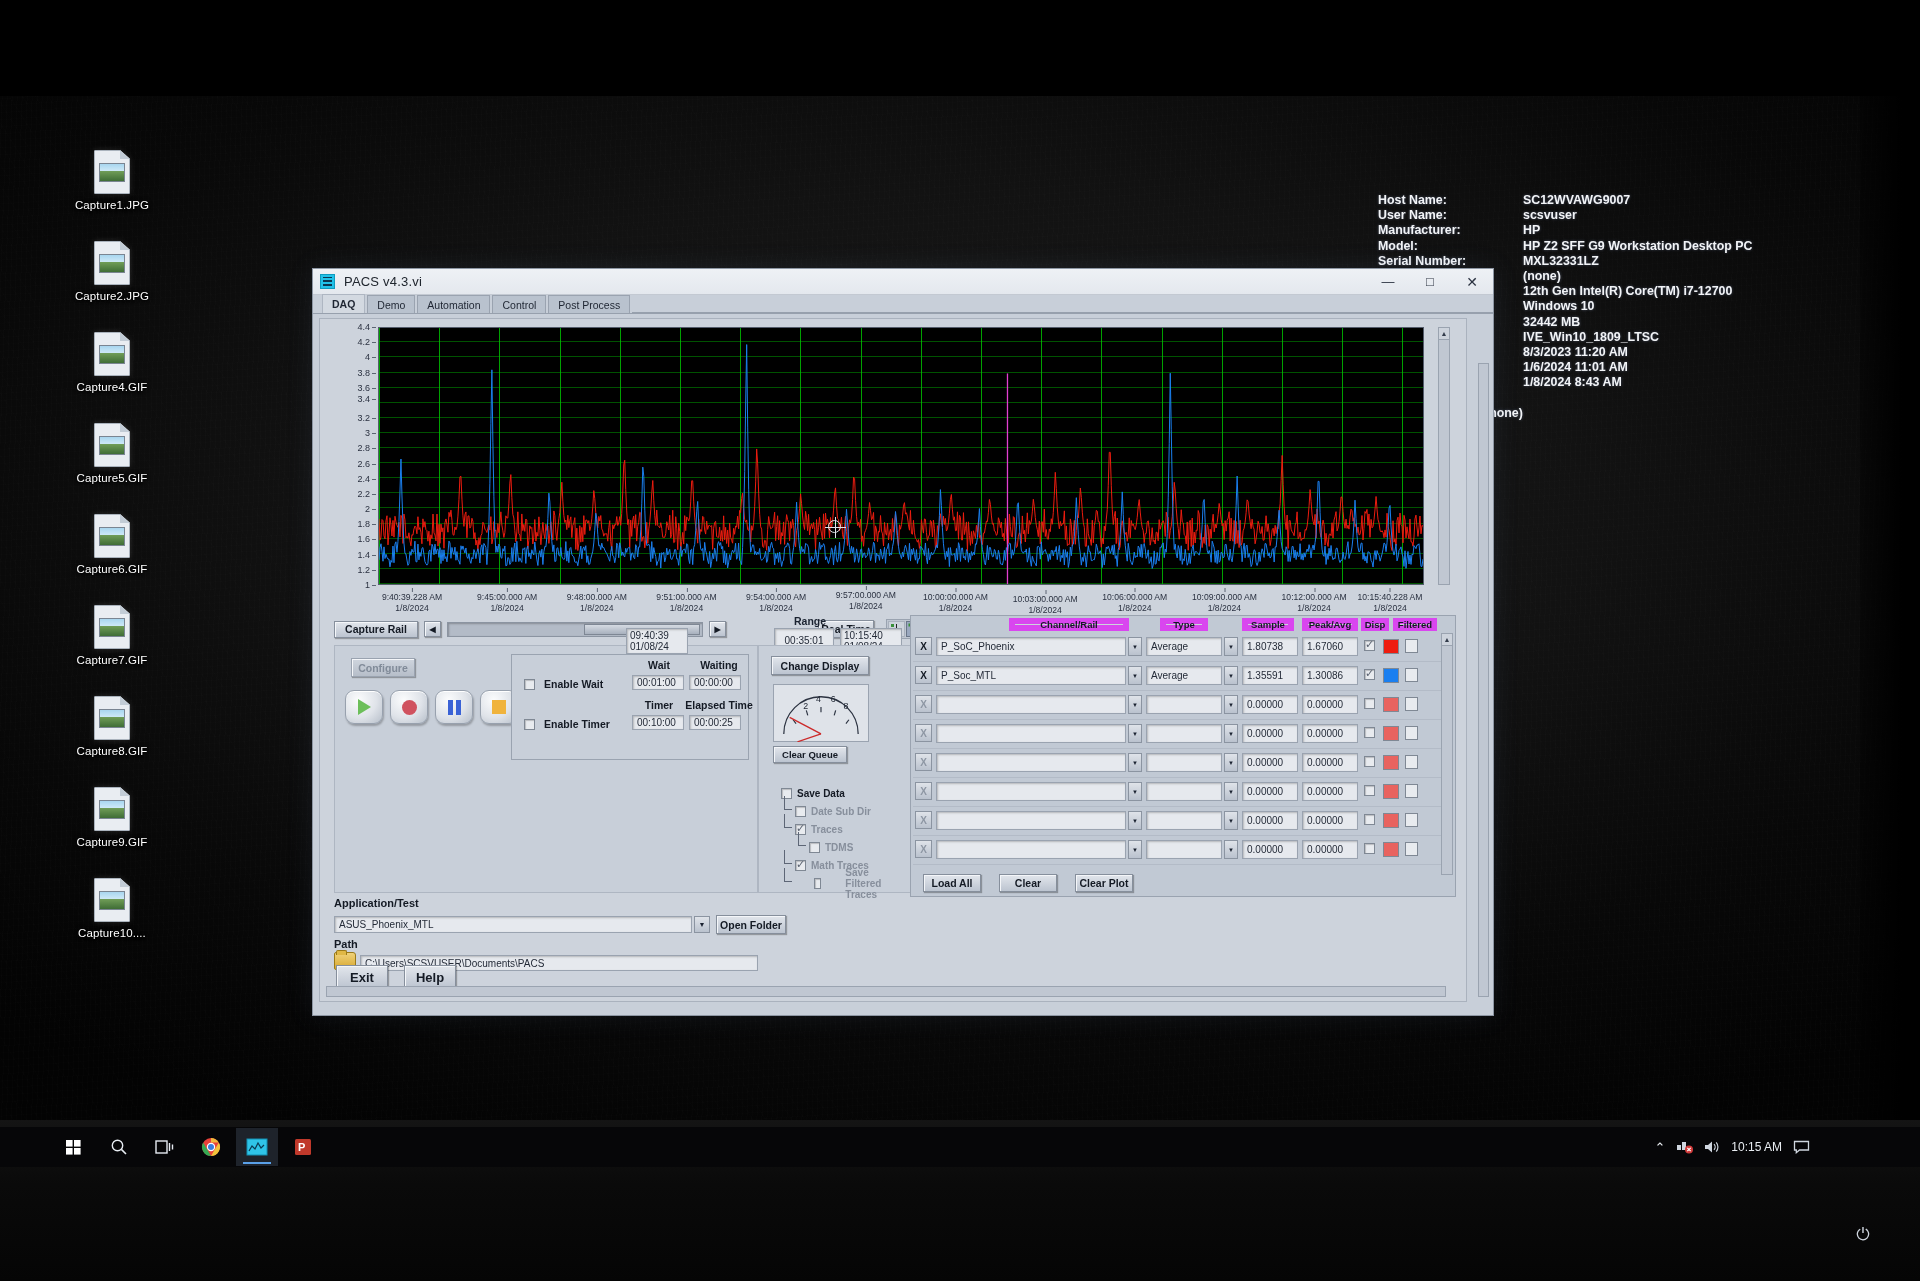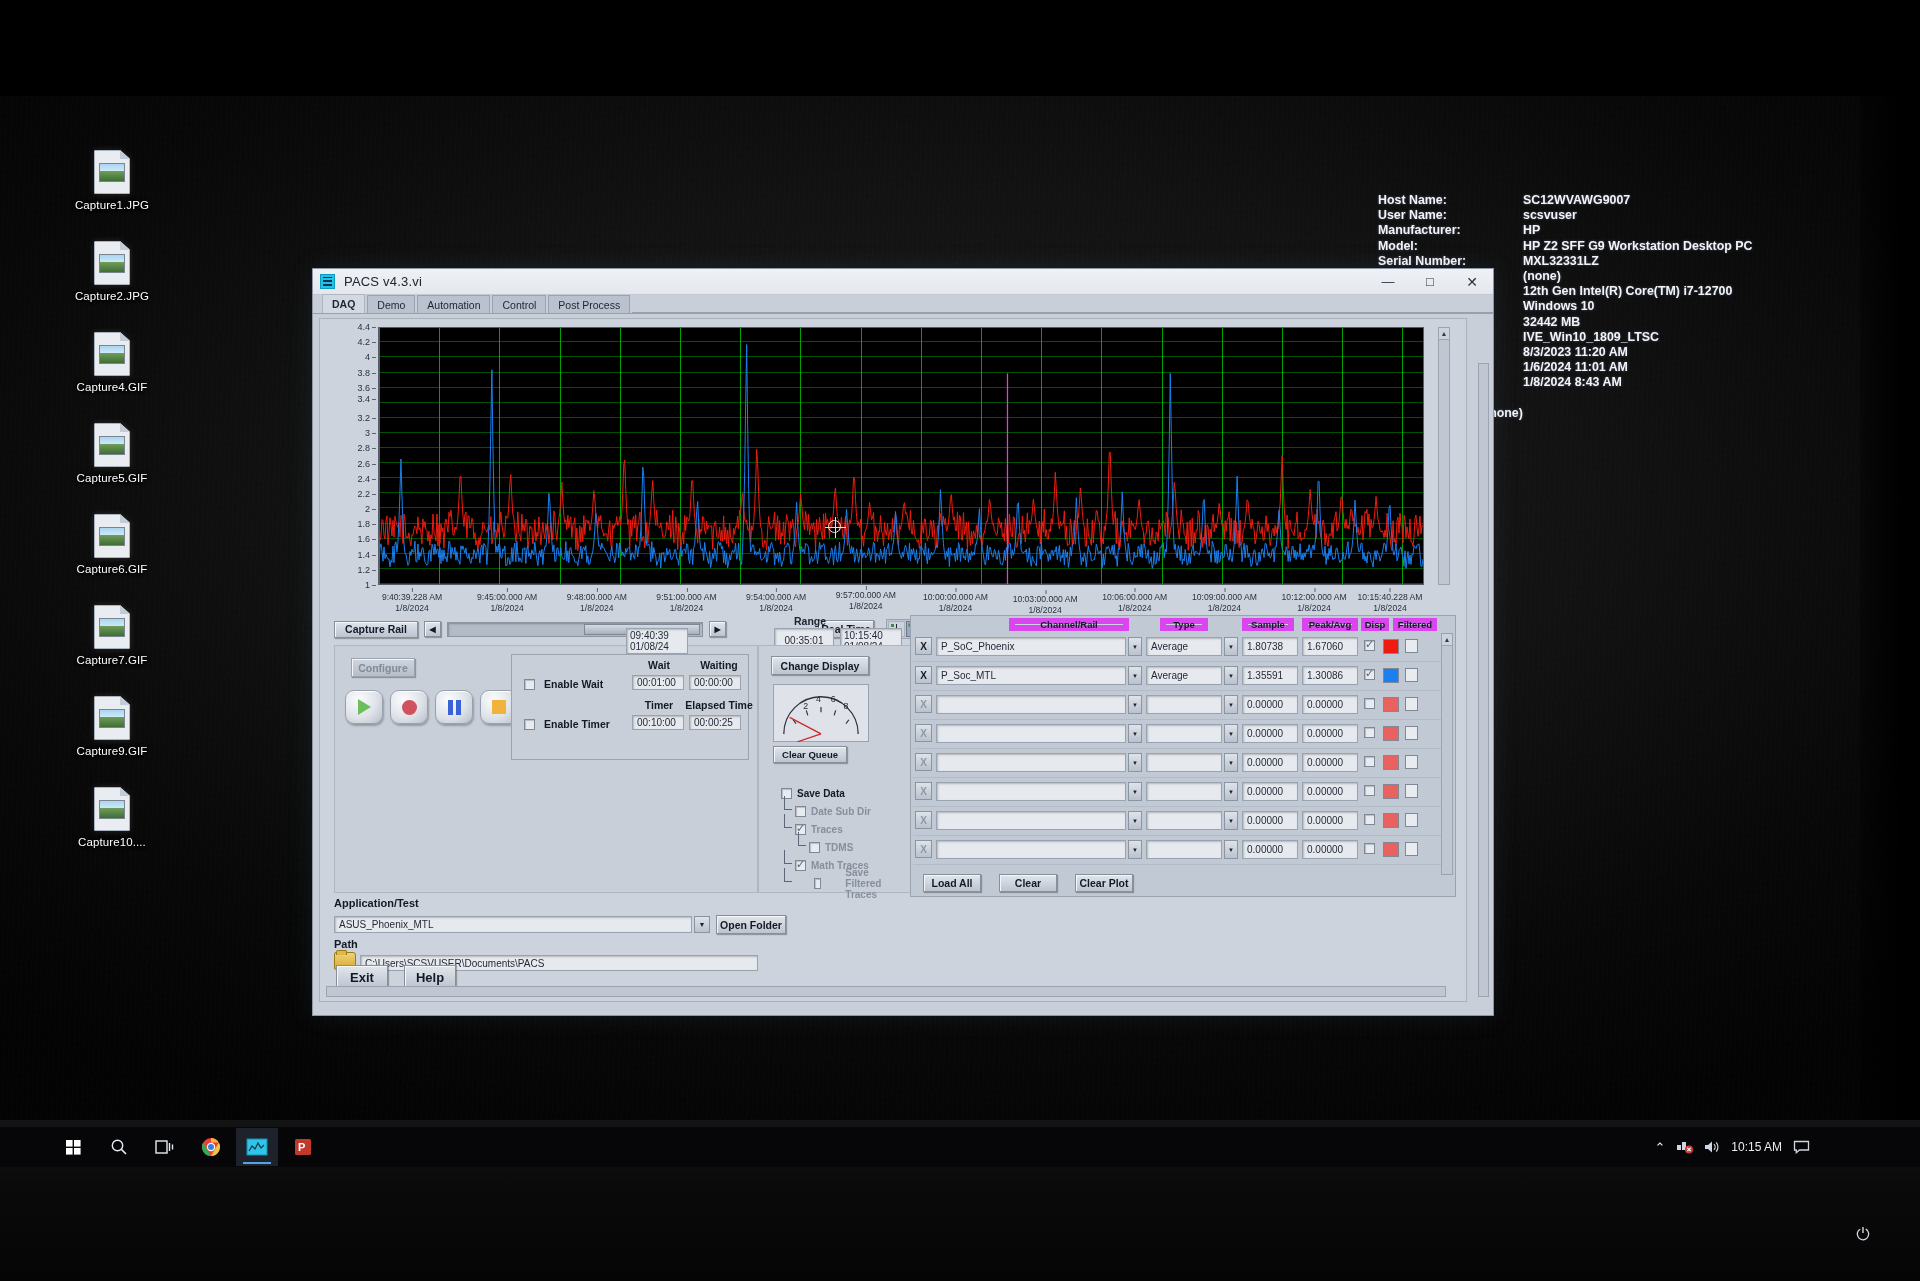--- a/index.html
+++ b/index.html
@@ -314,20 +314,28 @@
           <div class="di-thumb"></div>
         </div>
         <div class="di-label">Capture7.GIF</div>
       </div>
       <div class="desk-icon">
         <div class="di-glyph">
           <div class="di-page"></div>
           <div class="di-fold"></div>
           <div class="di-thumb"></div>
         </div>
+        <div class="di-label">Capture8.GIF</div>
+      </div>
+      <div class="desk-icon">
+        <div class="di-glyph">
+          <div class="di-page"></div>
+          <div class="di-fold"></div>
+          <div class="di-thumb"></div>
+        </div>
         <div class="di-label">Capture9.GIF</div>
       </div>
       <div class="desk-icon">
         <div class="di-glyph">
           <div class="di-page"></div>
           <div class="di-fold"></div>
           <div class="di-thumb"></div>
         </div>
         <div class="di-label">Capture10....</div>
       </div>

